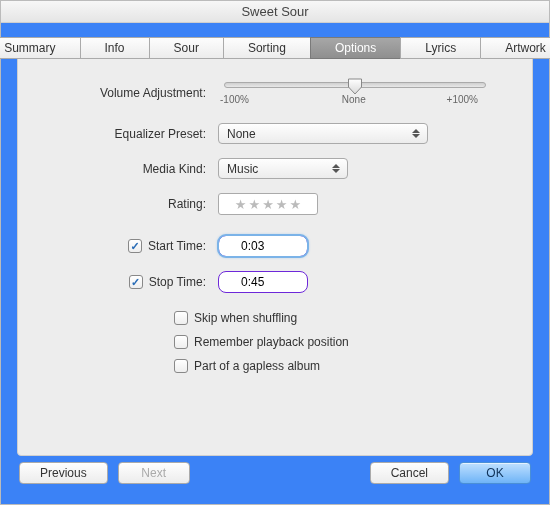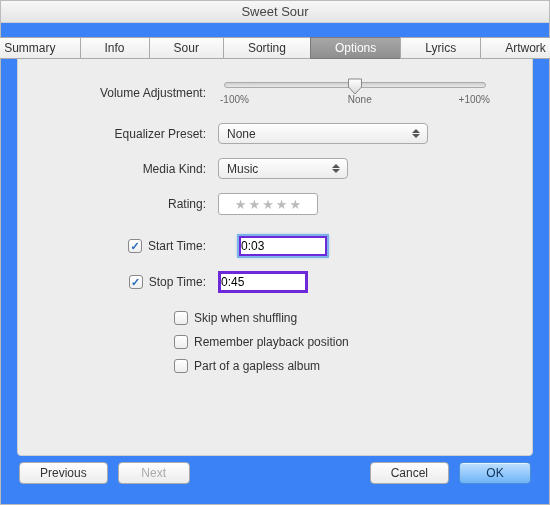--- a/index.html
+++ b/index.html
@@ -105,21 +105,21 @@
     transform: translateX(-50%);
     width: 15px;
     height: 17px;
   }
   .slider-thumb svg { display:block; }
   .slider-ticks {
     display: flex;
     justify-content: space-between;
     font-size: 10px;
     color: #666;
-    margin: 6px 0 0 0;
+    margin: 6px 12px 0 0;
     padding: 0 2px;
   }
   .slider-ticks span:nth-child(2){ position:relative; left:6px;}
   
   .aqua-select {
     display: flex;
     align-items: center;
     justify-content: space-between;
     background: linear-gradient(#fefefe,#ececec);
     border: 1px solid #aaa;
@@ -154,26 +154,26 @@
     display:flex;
     align-items:center;
     justify-content:center;
     gap:2px;
     color:#bbb;
     font-size:13px;
   }
   
   .text-input {
     background:#fff;
-    border:3px solid #6d28d9;
+    border:1px solid #6d28d9;
     height:22px;
     width:90px;
-    padding:0 0;
+    padding:0 22px;
     font-size:12px;
-    border-radius:0;
+    border-radius:8px;
   }
   .text-input.focused {
     outline: 2px solid #7bb3e8;
     outline-offset: -1px;
     box-shadow: 0 0 3px #7bb3e8;
   }
   
   .chk {
     display:flex;
     align-items:center;
@@ -307,21 +307,21 @@
             <span>★</span>
             <span>★</span>
             <span>★</span>
             <span>★</span>
           </div>
         </div>
       </div>
 
       <div style="height:6px"></div>
 
-      <div class="row" style="gap:20px;">
+      <div class="row" style="">
         <div class="label-col" style="display:flex;justify-content:flex-end;align-items:center;gap:6px;">
           <span class="chk-box checked"></span>
           <span>Start Time:</span>
         </div>
         <div class="control-col">
           <input class="text-input focused" value="0:03" style="">
         </div>
       </div>
 
       <div class="row">

